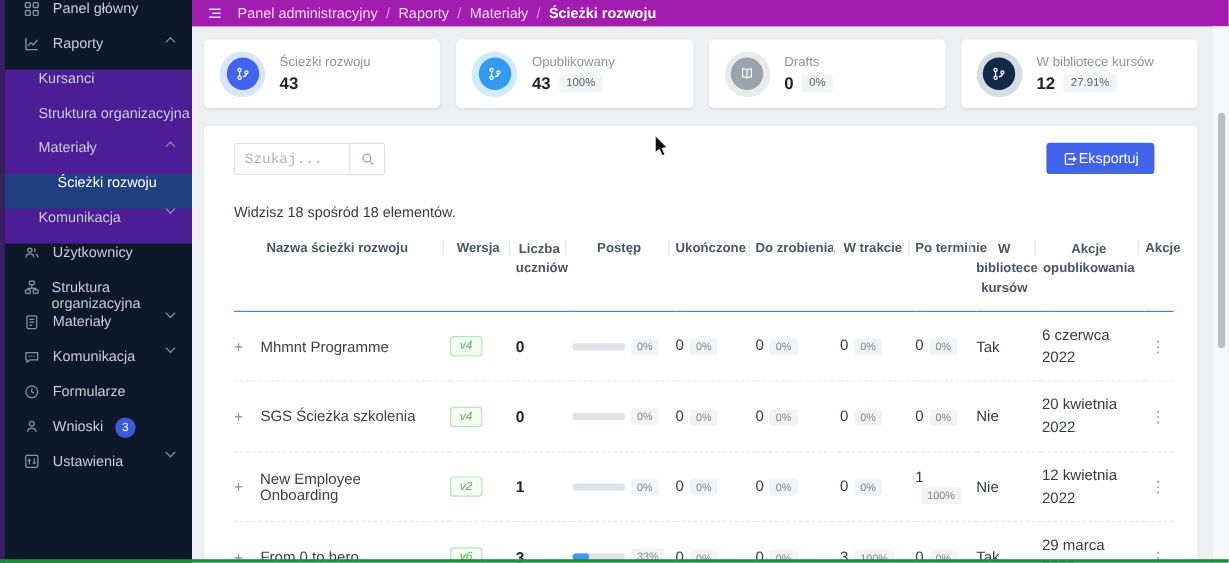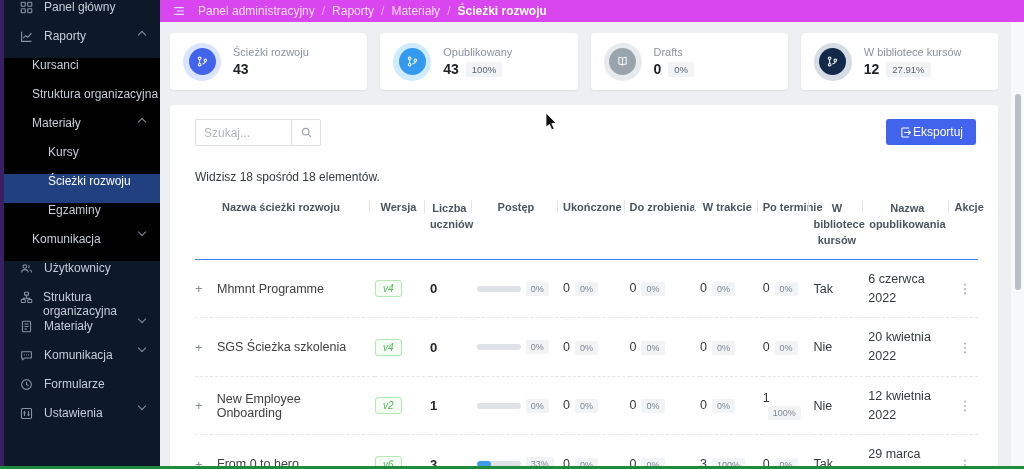--- a/index.html
+++ b/index.html
@@ -11,32 +11,32 @@
   .edge-left { position:absolute; left:0; top:0; width:4px; height:100%; background:#3a2063; z-index:60; }
   .edge-bottom { position:absolute; left:0; bottom:0; width:100%; height:3px; background:#1f8b3c; z-index:60; }
 
   
   .sidebar { width:160px; min-width:160px; height:100%; background:#0d1829; padding-left:4px; z-index:5; }
   .s-item { display:flex; height:29px; color:#c6cdd8; font-size:12px; cursor:pointer; }
   .s-item .s-icon { width:14px; height:14px; margin-right:10px; display:flex; align-items:center; }
   .s-item.lvl0 { padding-left:16px; }
   .s-item.lvl1 { padding-left:28px; }
   .s-item.lvl2 { padding-left:44px; }
-  .sub-group { background:#000000; }
+  .sub-group { background:#4c1d95; }
   .s-item.active { background:#21407f; color:#ffffff; }
   .chev { width:6px; height:6px; border-right:1.4px solid #8a93a3; border-bottom:1.4px solid #8a93a3;
     margin-left:auto; margin-right:15px; }
   .chev.up { transform:rotate(-135deg); margin-top:3px; }
   .chev.down { transform:rotate(45deg); margin-top:-3px; }
   .nav-badge { background:#3b5bdb; color:#fff; border-radius:50%; min-width:17px; height:17px;
     font-size:10px; display:flex; align-items:center; justify-content:center; margin-left:10px; }
 
   
   .main { flex:1; display:flex; flex-direction:column; height:100%; }
-  .breadcrumb-bar { height:22px; background:#d946ef; display:flex; align-items:center;
+  .breadcrumb-bar { height:22px; background:#a21caf; display:flex; align-items:center;
     padding-left:12px; color:rgba(255,255,255,.82); font-size:12px; gap:7px; }
   .breadcrumb-bar .bc { cursor:pointer; }
   .breadcrumb-bar .sep { color:rgba(255,255,255,.55); }
   .breadcrumb-bar .bc.current { color:#fff; font-weight:bold; }
   .bc-menu { width:15px; height:14px; margin-right:4px; display:flex; align-items:center; }
 
   .content { flex:1; display:flex; flex-direction:column; overflow:hidden; }
 
   
   .cards { display:flex; gap:13px; margin:11px 26px 0 10px; }
@@ -52,26 +52,26 @@
   .card-value-row { display:flex; align-items:center; }
   .card-value { font-size:14px; font-weight:bold; color:#212529; }
   .card-badge { background:#f1f3f5; color:#5a646e; font-size:9.5px; padding:2px 6px; border-radius:2px; margin-left:7px; }
 
   
   .panel { flex:1; background:#fff; margin:15px 26px 0 10px; border-radius:4px 4px 0 0;
     box-shadow:0 1px 2px rgba(20,30,60,.07); padding:14px 20px 0 25px; overflow:hidden; }
   .toolbar-row { display:flex; justify-content:space-between; align-items:flex-start; }
   .search { display:flex; }
   .search input { width:96px; height:27px; border:1px solid #dee2e6; border-right:none; border-radius:2px 0 0 2px;
-    font-size:12px; padding:0 8px; color:#495057; outline:none; font-family:Liberation Sans, sans-serif; }
+    font-size:12px; padding:0 8px; color:#495057; outline:none; font-family:Liberation Mono, monospace; }
   .search input::placeholder { color:#aeb6bd; }
   .search-btn { width:30px; height:27px; border:1px solid #dee2e6; background:#fff; border-radius:0 2px 2px 0;
     display:flex; align-items:center; justify-content:center; cursor:pointer; }
   .export-btn { background:#4263eb; border:none; color:#fff; font-size:12px; height:26px; padding:0 13px;
-    border-radius:3px; display:flex; align-items:center; gap:1px; cursor:pointer; margin-right:2px;
+    border-radius:3px; display:flex; align-items:center; gap:1px; cursor:pointer; margin-right:16px;
     font-family:"Liberation Sans",sans-serif;justify-content:space-between; }
   .summary { margin-top:24px; font-size:12px; color:#343a40; }
 
   
   table { width:100%; border-collapse:collapse; table-layout:fixed; margin-top:13px; }
   thead th { text-align:center; font-size:11px; font-weight:600; color:#4a5560; padding:4px 8px 10px 0;
     border-bottom:1px solid #3b82f6; vertical-align:top; white-space:nowrap; position:relative; }
   thead th.wrap { white-space:normal; line-height:1.45; }
   thead th:not(:first-child)::before { content:""; position:absolute; left:-6px; top:3px; height:13px; width:1px; background:#e2e5e9; }
   tbody td { padding:10px 8px 10px 0; border-bottom:1px dashed #e3e6ea; font-size:12.5px; color:#343a40; vertical-align:middle; }
@@ -133,28 +133,22 @@
       <div class="s-item lvl1">
         <span>Kursanci</span>
       </div>
       <div class="s-item lvl1">
         <span>Struktura organizacyjna</span>
       </div>
       <div class="s-item lvl1">
         <span>Materiały</span>
         <span class="chev up"></span>
       </div>
-      <div class="s-item lvl2">
-        <span>Kursy</span>
-      </div>
       <div class="s-item lvl2 active">
         <span>Ścieżki rozwoju</span>
-      </div>
-      <div class="s-item lvl2">
-        <span>Egzaminy</span>
       </div>
       <div class="s-item lvl1">
         <span>Komunikacja</span>
         <span class="chev down"></span>
       </div>
     </div>
     <div class="s-item lvl0">
       <span class="s-icon">
         <svg viewBox="0 0 16 16" width="13" height="13">
             <g fill="none" stroke="#8a93a3" stroke-width="1.3">
@@ -210,20 +204,32 @@
     <div class="s-item lvl0">
       <span class="s-icon">
         <svg viewBox="0 0 16 16" width="13" height="13">
             <g fill="none" stroke="#8a93a3" stroke-width="1.3">
               <circle cx="8" cy="8" r="6"></circle>
               <path d="M8 4.5V8l2.5 1.5"></path>
             </g>
           </svg>
       </span>
       <span>Formularze</span>
+    </div>
+    <div class="s-item lvl0">
+      <span class="s-icon">
+        <svg viewBox="0 0 16 16" width="13" height="13">
+            <g fill="none" stroke="#8a93a3" stroke-width="1.3">
+              <circle cx="8" cy="5" r="2.4"></circle>
+              <path d="M3.5 13.5c.4-2.6 2.2-4 4.5-4s4.1 1.4 4.5 4"></path>
+            </g>
+          </svg>
+      </span>
+      <span>Wnioski</span>
+      <span class="nav-badge">3</span>
     </div>
     <div class="s-item lvl0">
       <span class="s-icon">
         <svg viewBox="0 0 16 16" width="13" height="13">
             <g fill="none" stroke="#8a93a3" stroke-width="1.3">
               <rect x="1.8" y="1.8" width="12.4" height="12.4" rx="1.5"></rect>
               <path d="M5.5 5v6M10.5 5v6M4 7h3M9 9.5h3"></path>
             </g>
           </svg>
       </span>
@@ -385,21 +391,21 @@
             <tr>
               <th>Nazwa ścieżki rozwoju</th>
               <th>Wersja</th>
               <th class="wrap">Liczba uczniów</th>
               <th>Postęp</th>
               <th>Ukończone</th>
               <th>Do zrobienia</th>
               <th>W trakcie</th>
               <th>Po terminie</th>
               <th class="wrap">W bibliotece kursów</th>
-              <th class="wrap">Nazwa opublikowania</th>
+              <th class="wrap">Akcje opublikowania</th>
               <th>Akcje</th>
             </tr>
           </thead>
           <tbody>
     <tr>
       <td>
         <span class="name-flex">
           <span class="expand">+</span>
           <span class="row-name">Mhmnt Programme</span>
         </span>

